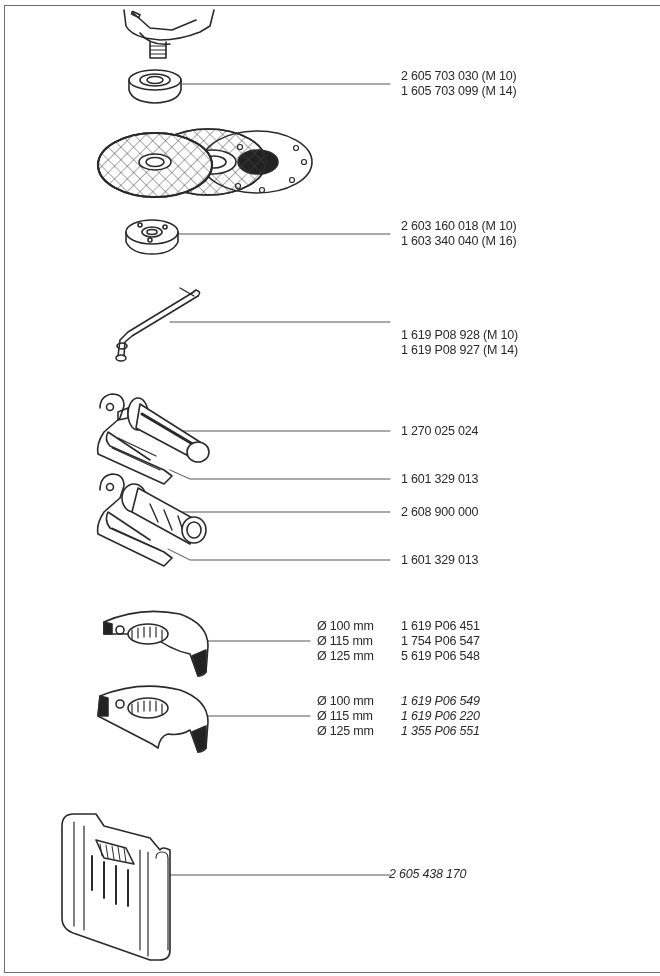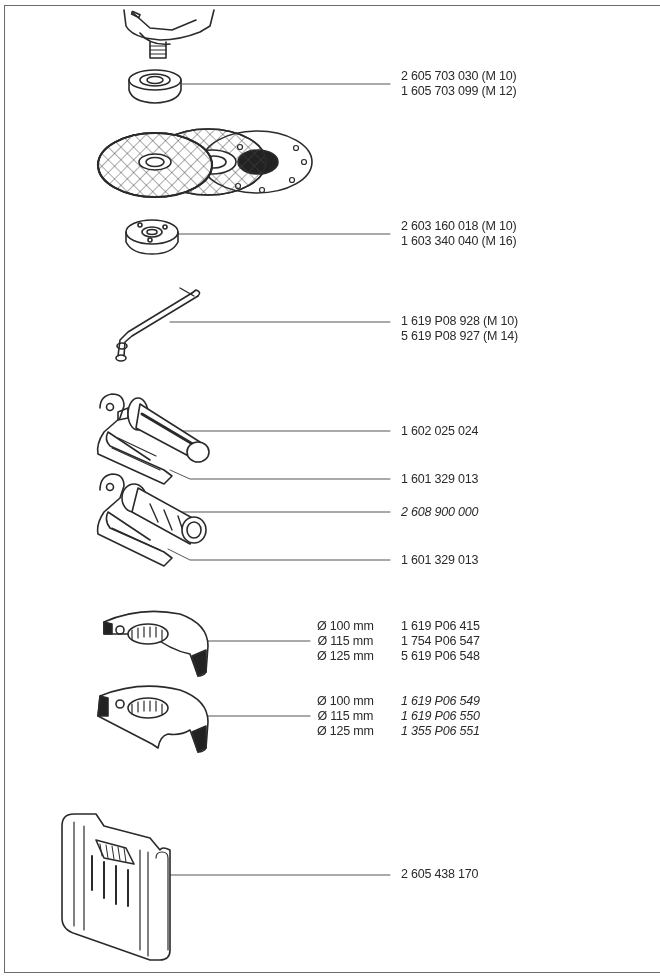--- a/index.html
+++ b/index.html
@@ -2,21 +2,21 @@
 <html><head>
 <meta charset="utf-8">
 <style>
   html, body { margin: 0; padding: 0; background: #ffffff; }
   body { width: 660px; height: 976px; position: relative; overflow: hidden;
          font-family: "Liberation Sans", "DejaVu Sans", sans-serif; color: #2a2a2a; }
   .frame-top { position: absolute; left: 4px; top: 5px; width: 656px; height: 1px; background: #6b6b6b; }
   .frame-left { position: absolute; left: 4px; top: 5px; width: 1px; height: 968px; background: #6b6b6b; }
   .frame-bottom { position: absolute; left: 4px; top: 972px; width: 656px; height: 1px; background: #6b6b6b; }
   svg.drawings { position: absolute; left: 0; top: 0; }
-  .lbl { position: absolute; font-size: 12.5px; line-height: 15px; white-space: nowrap; letter-spacing: -0.2px; text-align: center; }
+  .lbl { position: absolute; font-size: 12.5px; line-height: 15px; white-space: nowrap; letter-spacing: -0.2px; }
   .lbl span { display: block; }
 </style>
 </head>
 <body>
 
 <div class="frame-top"></div>
 <div class="frame-left"></div>
 <div class="frame-bottom"></div>
 
 <svg class="drawings" width="660" height="976" viewBox="0 0 660 976" xmlns="http://www.w3.org/2000/svg" fill="none" stroke="#2a2a2a" stroke-width="1.6" stroke-linejoin="round" stroke-linecap="round">
@@ -144,60 +144,60 @@
     <path d="M148 852 L148 956" stroke-width="1.2"></path>
     <path d="M156 858 Q156 852 162 852 Q168 852 168 858 L168 950" stroke-width="1.2"></path>
     <path d="M96 840 L126 848 L134 864 L104 858 Z" fill="#fff"></path>
     <path d="M100 844 L102 856 M106 845 L108 858 M112 846 L114 859 M118 847 L120 860 M124 848 L126 862" stroke-width="1"></path>
     <path d="M92 856 V890 M104 862 V898 M116 866 V904 M128 870 V906" stroke-width="2"></path>
   </g>
 </svg>
 
 <div class="lbl" style="left:401px; top:69px;">
   <span>2 605 703 030 (M 10)</span>
-  <span>1 605 703 099 (M 12)</span>
+  <span>1 605 703 099 (M 14)</span>
 </div>
 <div class="lbl" style="left:401px; top:219px;">
   <span>2 603 160 018 (M 10)</span>
   <span>1 603 340 040 (M 16)</span>
 </div>
-<div class="lbl" style="left:401px; top:314px;">
+<div class="lbl" style="left:401px; top:328px;">
   <span>1 619 P08 928 (M 10)</span>
-  <span>5 619 P08 927 (M 14)</span>
+  <span>1 619 P08 927 (M 14)</span>
 </div>
 <div class="lbl" style="left:401px; top:424px;">
-  <span>1 602 025 024</span>
+  <span>1 270 025 024</span>
 </div>
 <div class="lbl" style="left:401px; top:472px;">
   <span>1 601 329 013</span>
 </div>
-<div class="lbl" style="left:401px; top:505px;font-style:italic;">
+<div class="lbl" style="left:401px; top:505px;">
   <span>2 608 900 000</span>
 </div>
 <div class="lbl" style="left:401px; top:553px;">
   <span>1 601 329 013</span>
 </div>
 
 <div class="lbl" style="left:317px; top:619px;">
   <span>Ø 100 mm</span>
   <span>Ø 115 mm</span>
   <span>Ø 125 mm</span>
 </div>
 <div class="lbl" style="left:401px; top:619px;">
-  <span>1 619 P06 415</span>
+  <span>1 619 P06 451</span>
   <span>1 754 P06 547</span>
   <span>5 619 P06 548</span>
 </div>
 
 <div class="lbl" style="left:317px; top:694px;">
   <span>Ø 100 mm</span>
   <span>Ø 115 mm</span>
   <span>Ø 125 mm</span>
 </div>
 <div class="lbl" style="left:401px; top:694px;font-style:italic;">
   <span>1 619 P06 549</span>
-  <span>1 619 P06 550</span>
+  <span>1 619 P06 220</span>
   <span>1 355 P06 551</span>
 </div>
 
-<div class="lbl" style="left:401px; top:867px;">
+<div class="lbl" style="left:389px; top:867px;font-style:italic;">
   <span>2 605 438 170</span>
 </div>
 
 </body></html>

